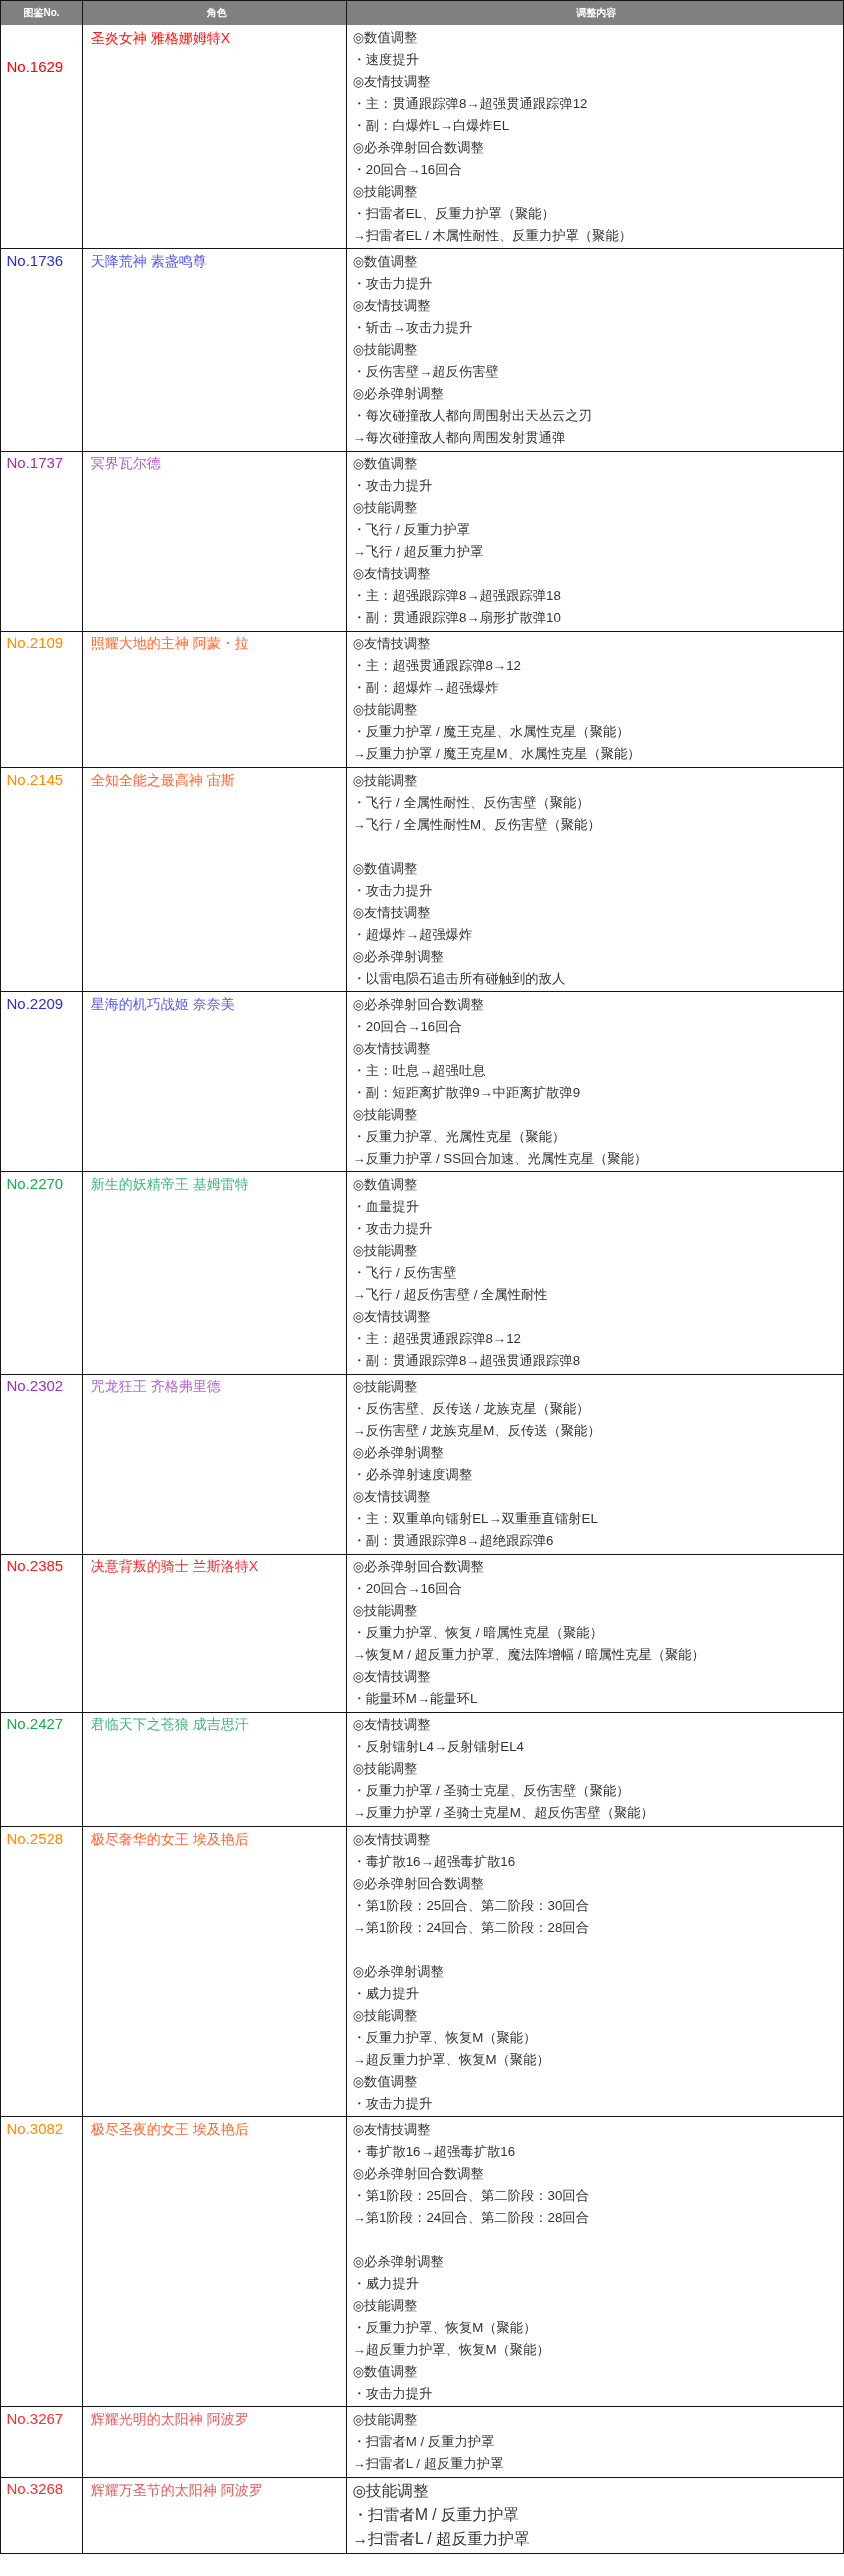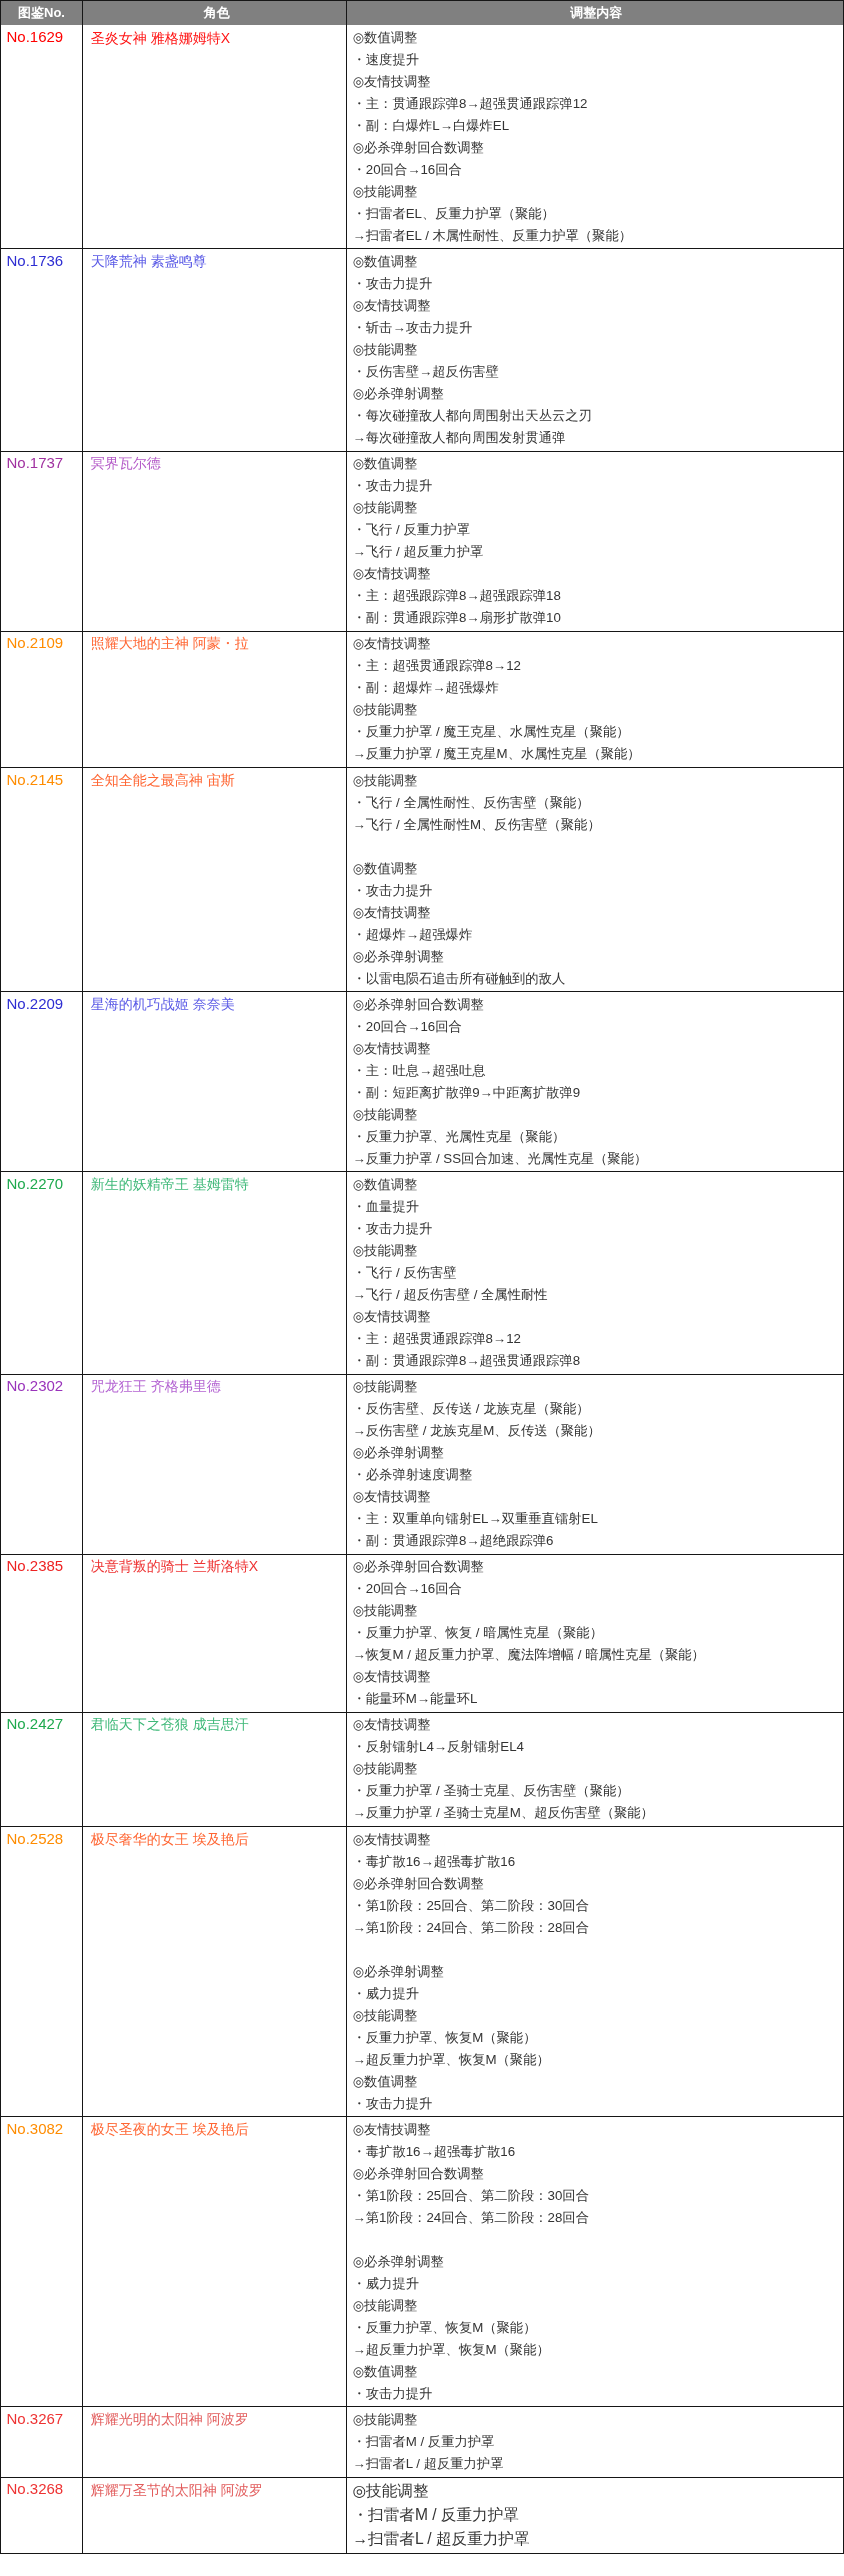--- a/index.html
+++ b/index.html
@@ -4,42 +4,42 @@
 <style>
   html,body{margin:0;padding:0;background:#ffffff;}
   body{font-family:"Liberation Sans","DejaVu Sans",sans-serif;color:#333;}
   .table{width:844px;box-sizing:border-box;border:1.6px solid #161616;background:#fff;}
   .row{display:flex;align-items:stretch;}
   .row + .row{border-top:1.6px solid #161616;}
   .cell{box-sizing:border-box;overflow:hidden;}
   .c1{flex:0 0 82px;width:82px;border-right:1.6px solid #161616;padding:1.6px 1.6px 1.6px 5.5px;}
   .c2{flex:0 0 264px;width:264px;border-right:1.6px solid #161616;padding:1.6px 3.1px 1.6px 7.8px;}
   .c3{flex:1 1 auto;padding:1.6px 3.1px 1.6px 5.5px;}
-  .header-row .cell{background:#808080;color:#ffffff;font-weight:bold;font-size:13px;
+  .header-row .cell{background:#808080;color:#ffffff;font-weight:bold;font-size:10px;
     text-align:center;padding-top:3.1px;padding-bottom:3.1px;line-height:18px;}
   .header-row .c1{padding-left:1.6px;}
   .no{font-size:15px;line-height:20.3px;display:inline-block;}
   .name{font-size:14px;line-height:20.3px;display:inline-block;}
   .name-large{font-size:14px;line-height:22px;}
   .line{font-size:13.3px;line-height:22px;min-height:22px;white-space:pre-wrap;}
   .content-large .line{font-size:15.6px;line-height:24px;min-height:24px;}
 </style>
 </head>
 <body>
 
 <div class="table">
   <div class="row header-row">
     <div class="cell c1" style="background: rgb(128, 128, 128); color: rgb(255, 255, 255);">图鉴No.</div>
     <div class="cell c2" style="background: rgb(128, 128, 128); color: rgb(255, 255, 255);">角色</div>
     <div class="cell c3" style="background: rgb(128, 128, 128); color: rgb(255, 255, 255);">调整内容</div>
   </div>
   <div id="rows-container">
   <div class="row body-row">
     <div class="cell c1">
-      <span class="no" style="color: rgb(255, 0, 0);">No.1629</span>
+      <span class="no" style="color: rgb(255, 0, 0); margin-top: 30px;">No.1629</span>
     </div>
     <div class="cell c2">
       <span class="name name-large" style="color: rgb(255, 21, 21);">圣炎女神 雅格娜姆特X</span>
     </div>
     <div class="cell c3 lines">
           <div class="line">◎数值调整</div>
           <div class="line">・速度提升</div>
           <div class="line">◎友情技调整</div>
           <div class="line">・主：贯通跟踪弹8→超强贯通跟踪弹12</div>
           <div class="line">・副：白爆炸L→白爆炸EL</div>

